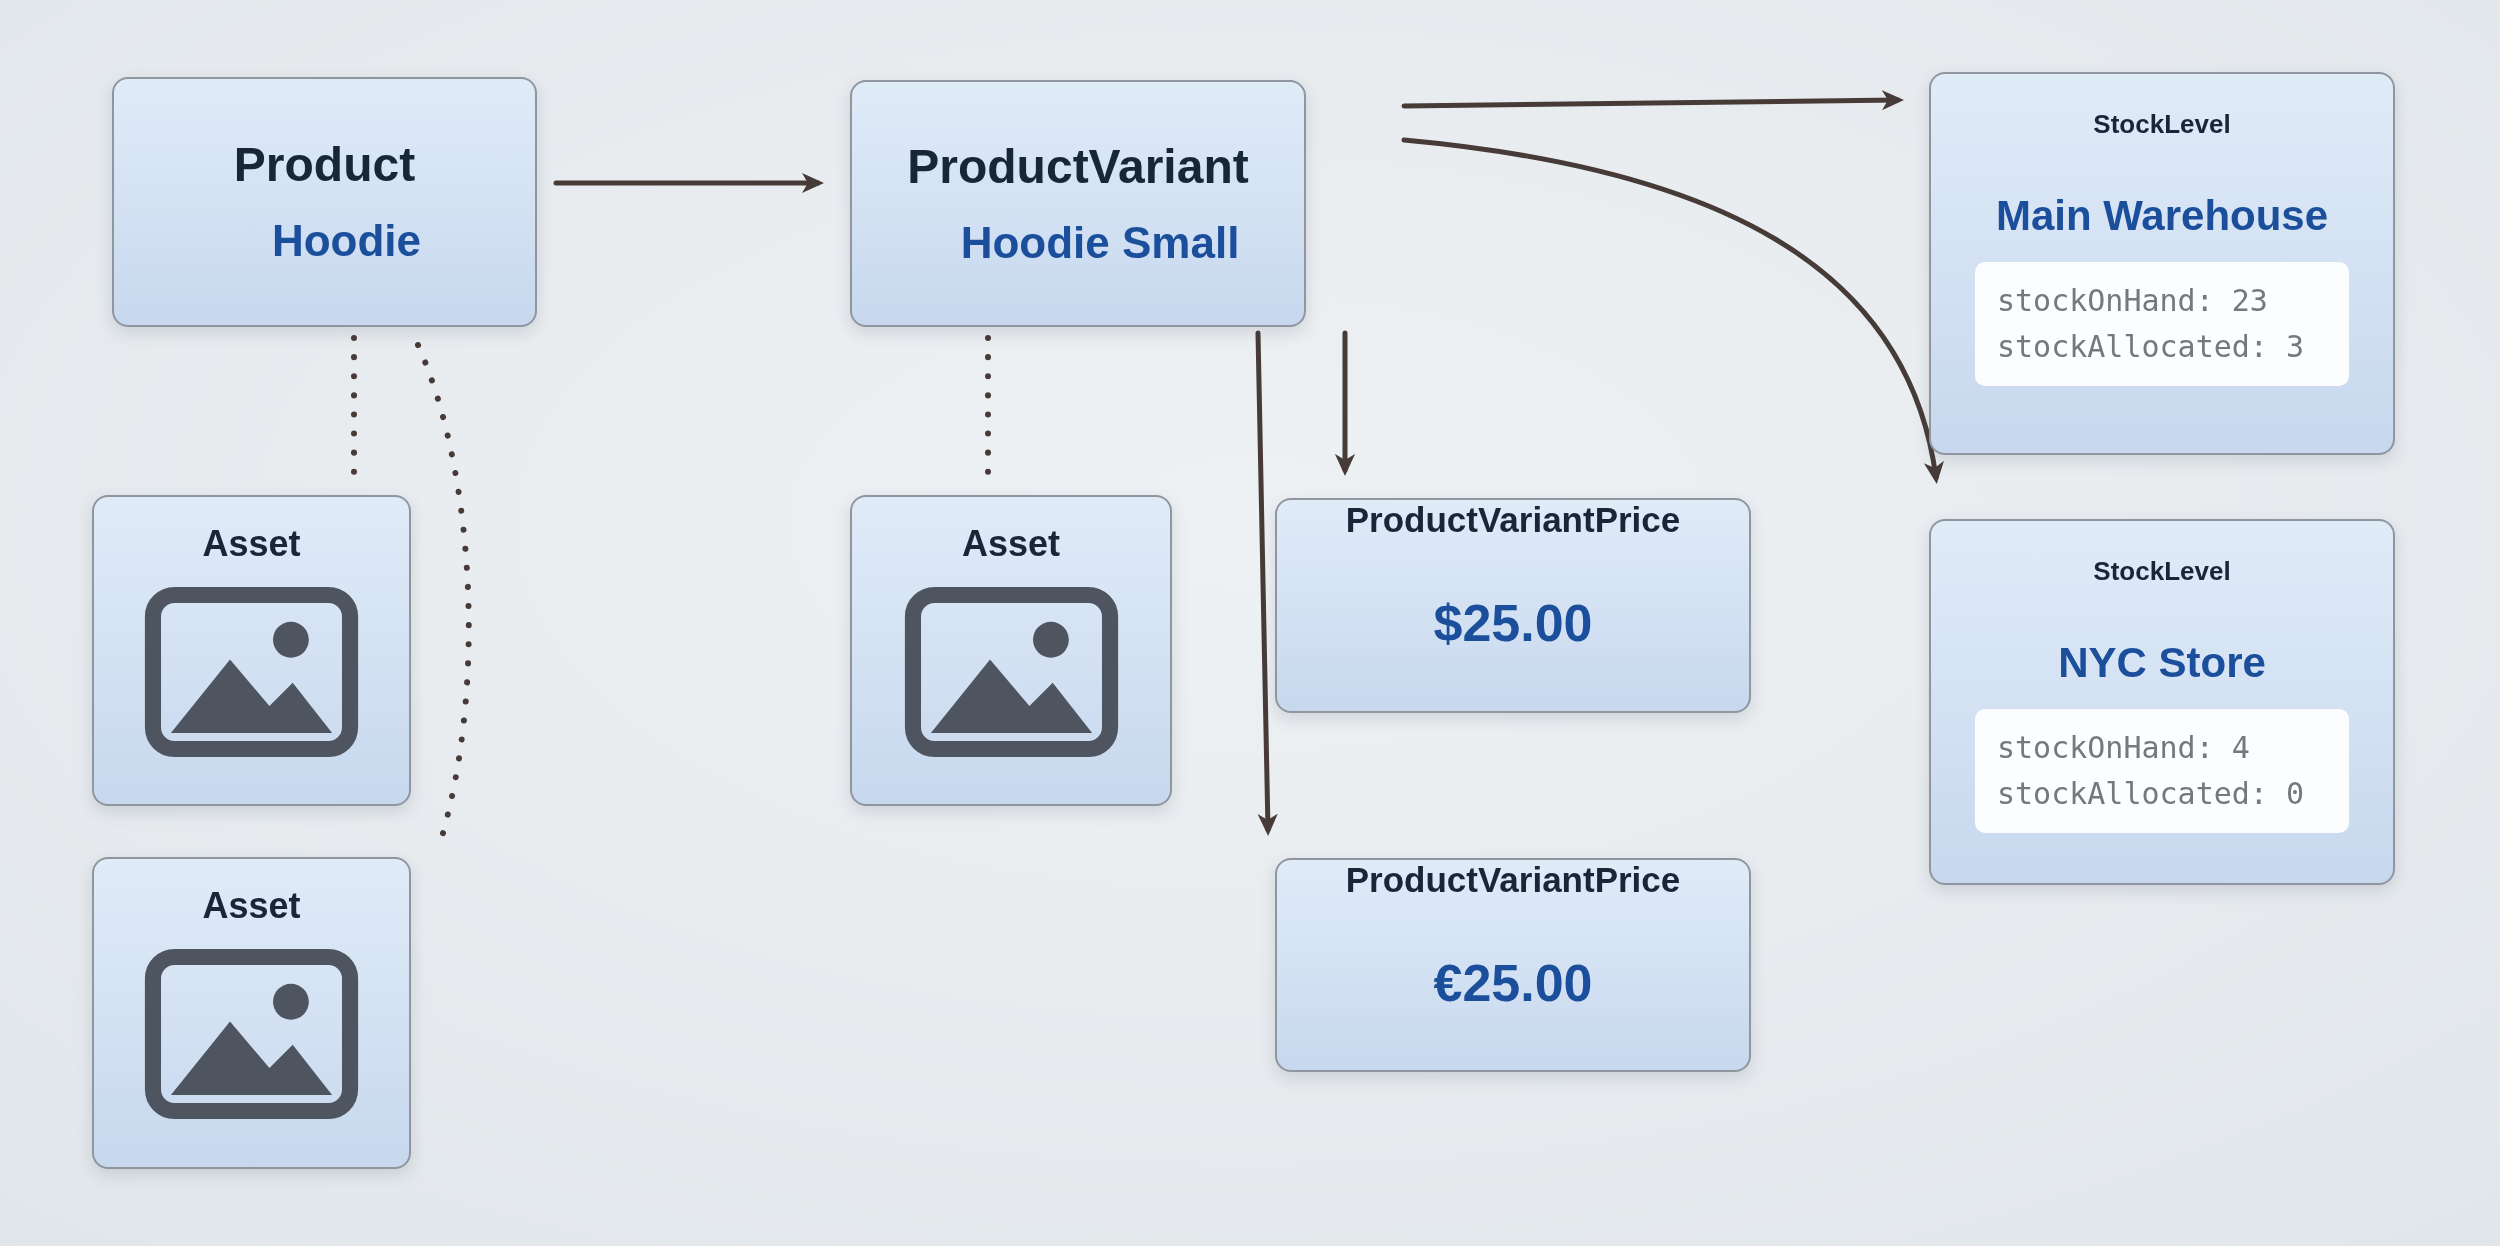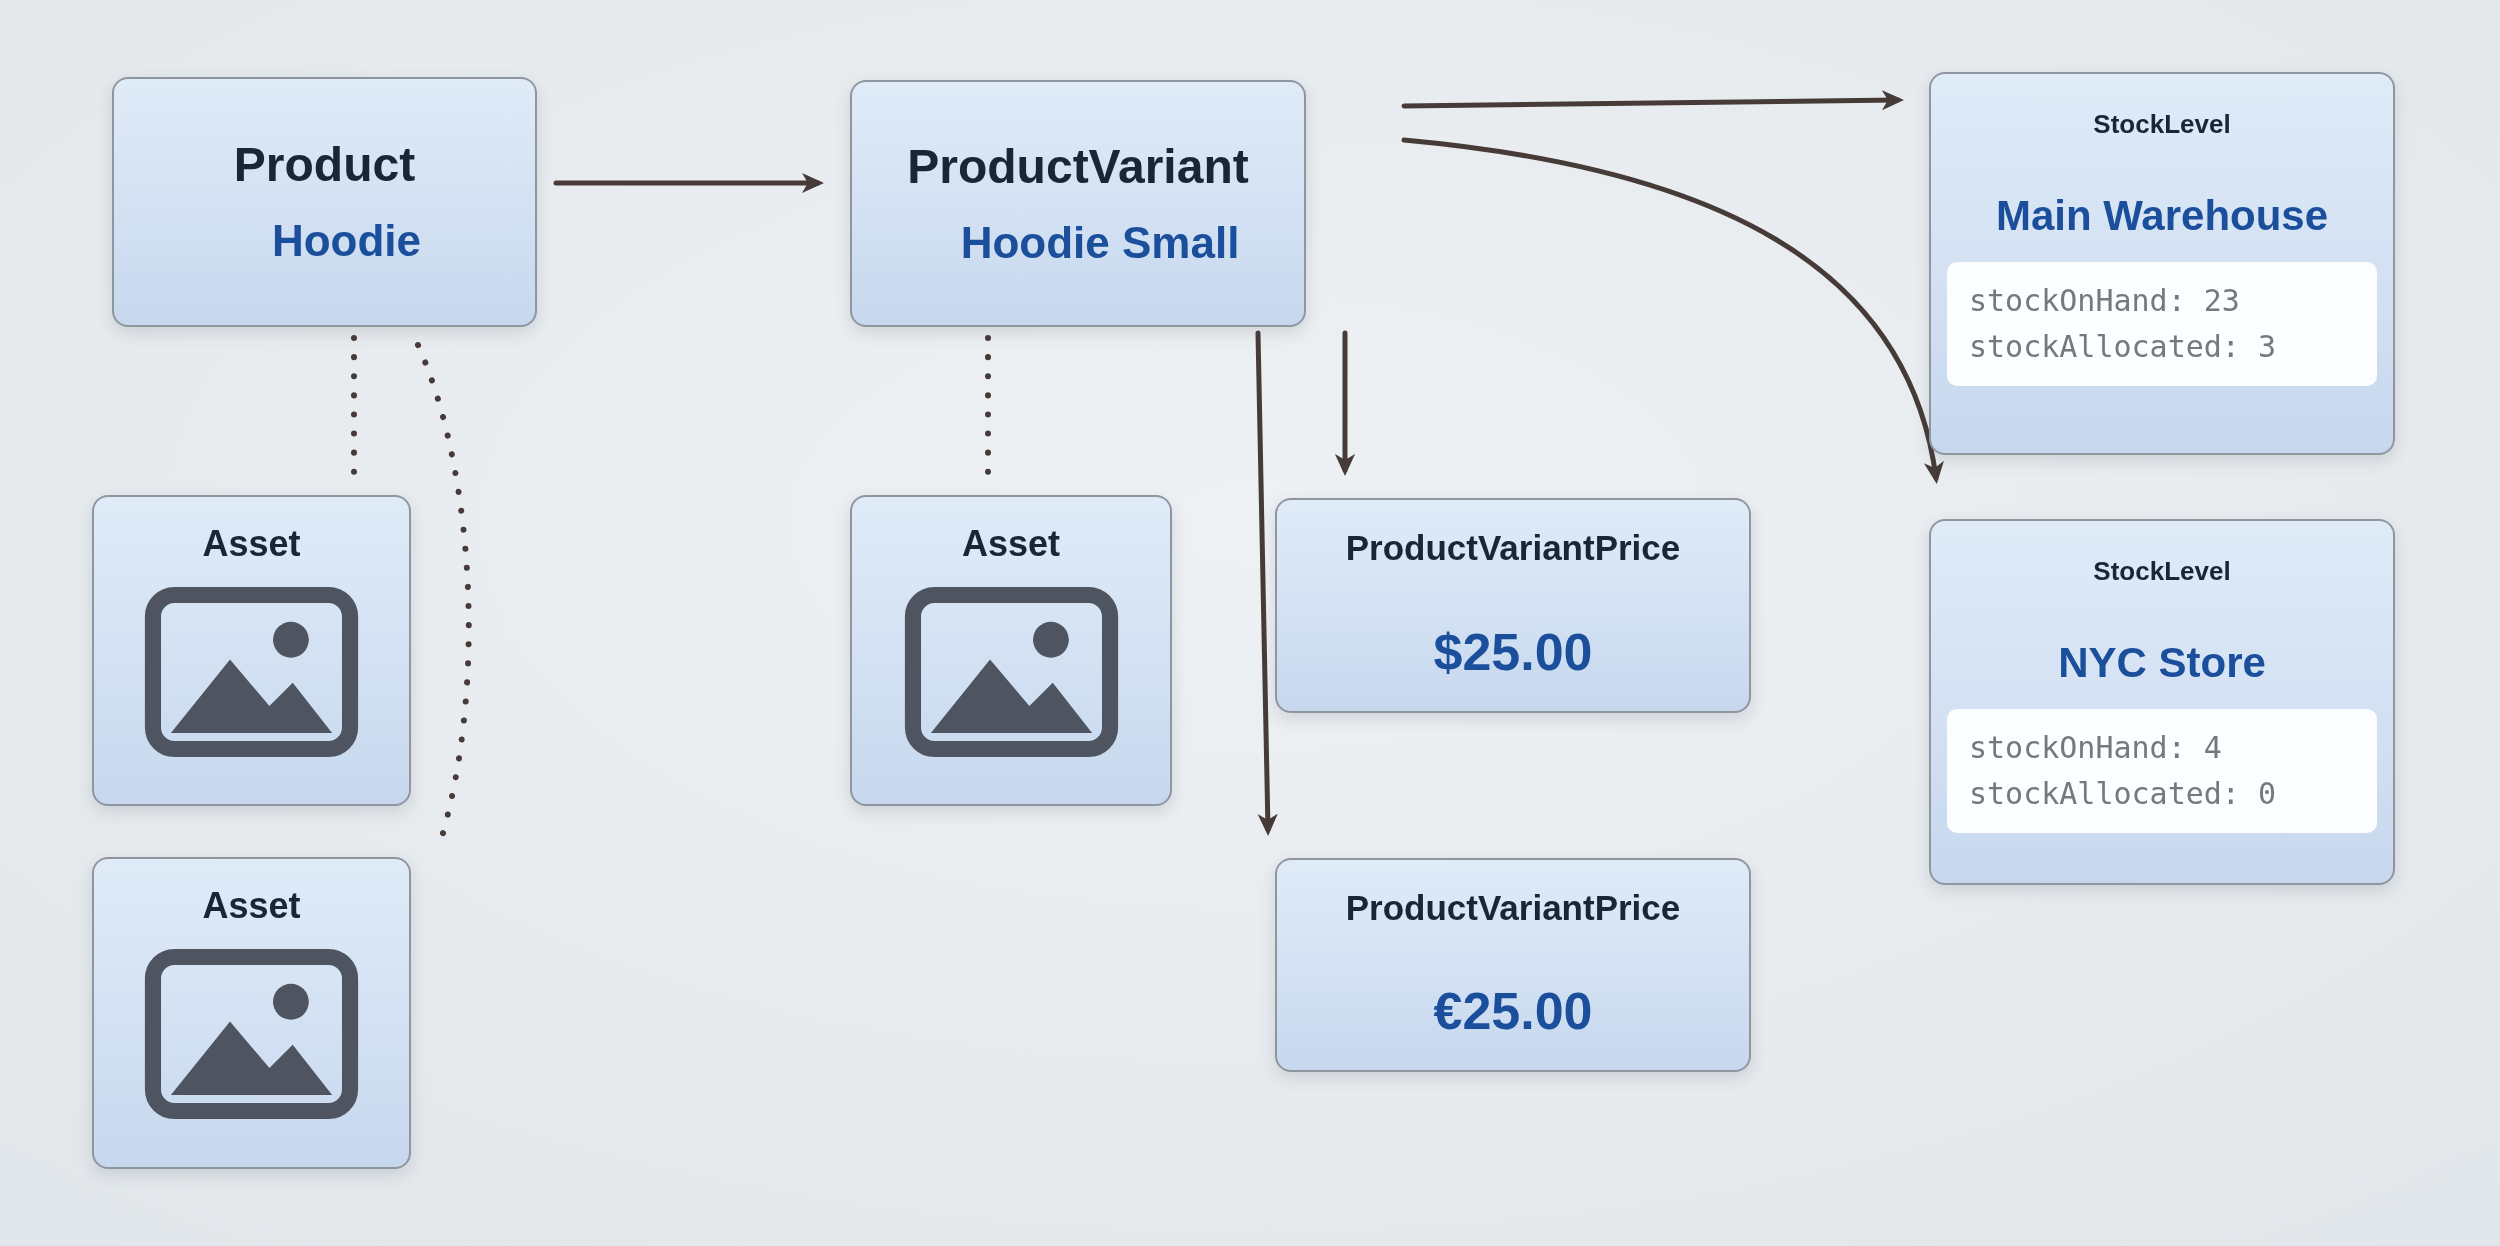--- a/index.html
+++ b/index.html
@@ -39,33 +39,33 @@
     border-radius: 16px;
     box-shadow: 0 6px 16px rgba(60, 72, 88, 0.16);
   }
   .node-title { font-weight: 700; color: var(--title, #192638); line-height: 1.15; }
   .node-value { font-weight: 700; color: var(--value, #1b4f9c); line-height: 1.15; }
 
   .entity { justify-content: center; gap: 24px; text-align: right; }
   .entity .node-title { font-size: 48px; }
   .entity .node-value { font-size: 44px; margin-left: 44px; }
 
-  .price { justify-content: center; gap: 54px; }
+  .price { gap: 54px; }
   .price .node-title { font-size: 35px; }
   .price .node-value { font-size: 52px; }
 
   .stock { justify-content: flex-start; padding-top: 36px; gap: 22px; }
   .stock .node-title { font-size: 26px; }
   .stock .node-value { font-size: 42px; margin-top: 30px; }
   .code {
     background: var(--code-bg, #fcfdfe);
     border-radius: 10px;
     padding: 16px 22px;
     align-self: stretch;
-    margin: 0 16px;
+    margin: 0 44px;
   }
   .code-line {
     font-family: "DejaVu Sans Mono", monospace;
     font-size: 30px;
     line-height: 46px;
     color: var(--code-text, #75787e);
     white-space: pre;
   }
 
   .asset { justify-content: flex-start; padding-top: 26px; }

